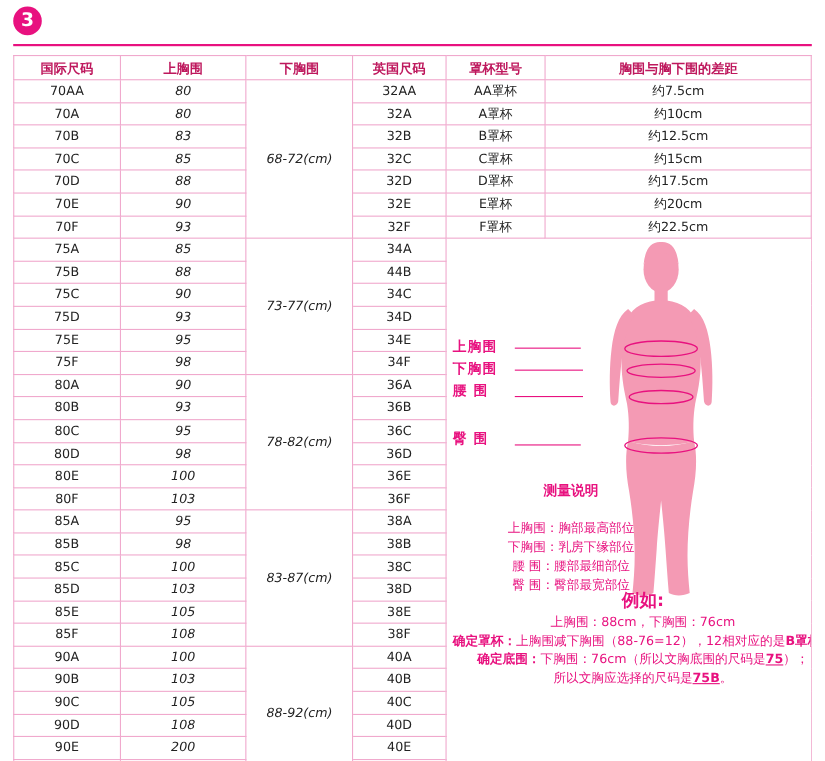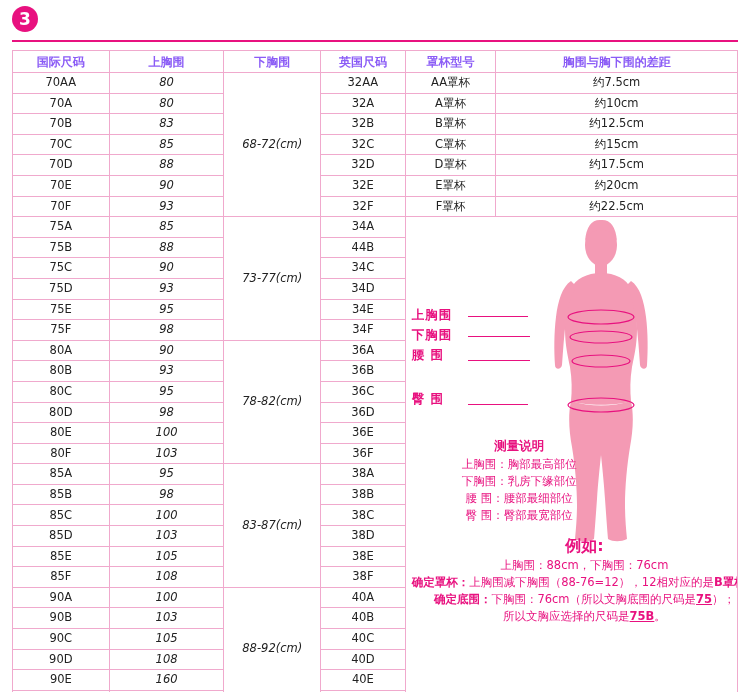--- a/index.html
+++ b/index.html
@@ -59,21 +59,21 @@
     height: 20.6px;
     padding: 0;
     line-height: 1;
     white-space: nowrap;
   }
   table.size-table thead th {
     background: #fff;
     font-weight: bold;
     font-size: 12px;
     height: 22px;
-    color: #8b5cf6;
+    color: #be185d;
   }
   td.col-intl { width: 80px; }
   td.col-upper { width: 95px; font-style: italic; }
   td.col-under { width: 80px; font-style: italic; }
   td.col-uk { width: 70px; }
   td.col-cup { width: 75px; }
   td.col-diff { width: 200px; }
 
   
   .illus-cell {
@@ -114,21 +114,21 @@
     position: absolute;
     left: 56px;
     color: #e8117f;
     font-size: 11.5px;
     line-height: 17px;
     white-space: nowrap;
   }
   .meas-note .mn-title {
     font-weight: bold;
     font-size: 12.5px;
-    margin-bottom: 2px;
+    margin-bottom: 18px;
   }
 
   
   .example-block {
     position: absolute;
     left: 6px;
     color: #e8117f;
     font-size: 11.5px;
     line-height: 17px;
     white-space: nowrap;
@@ -402,21 +402,21 @@
           <td class="col-upper">105</td>
           <td class="col-uk">40C</td>
         </tr>
         <tr>
           <td class="col-intl">90D</td>
           <td class="col-upper">108</td>
           <td class="col-uk">40D</td>
         </tr>
         <tr>
           <td class="col-intl">90E</td>
-          <td class="col-upper">160</td>
+          <td class="col-upper">200</td>
           <td class="col-uk">40E</td>
         </tr>
         <tr>
           <td class="col-intl">90F</td>
           <td class="col-upper">113</td>
           <td class="col-uk">40F</td>
         </tr>
       </tbody>
   </table>
 

